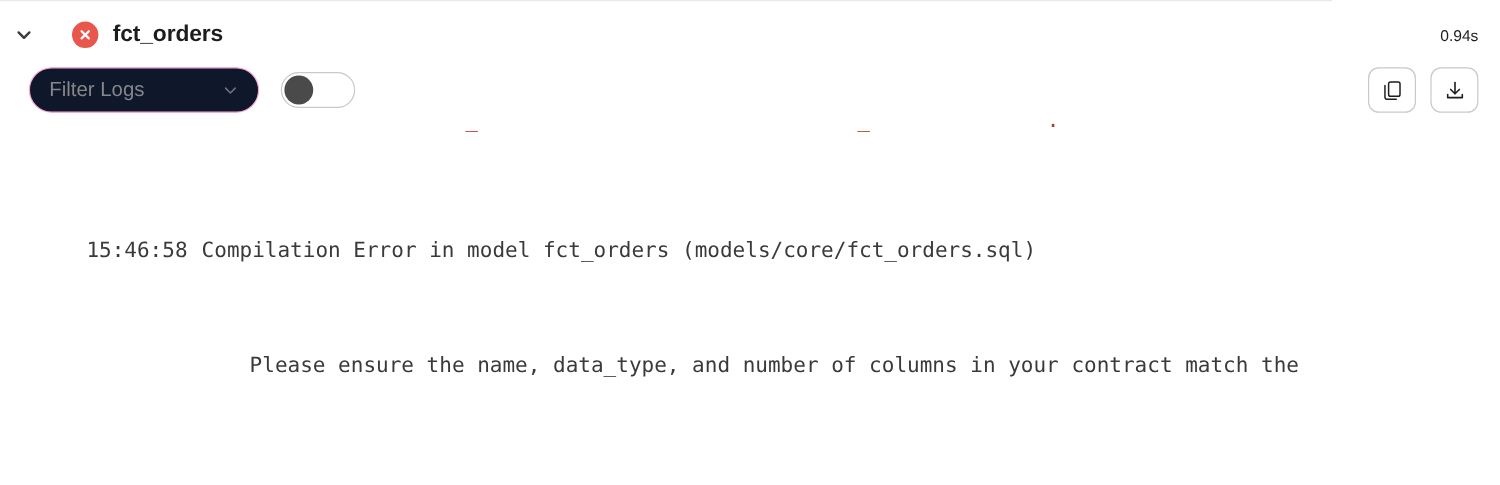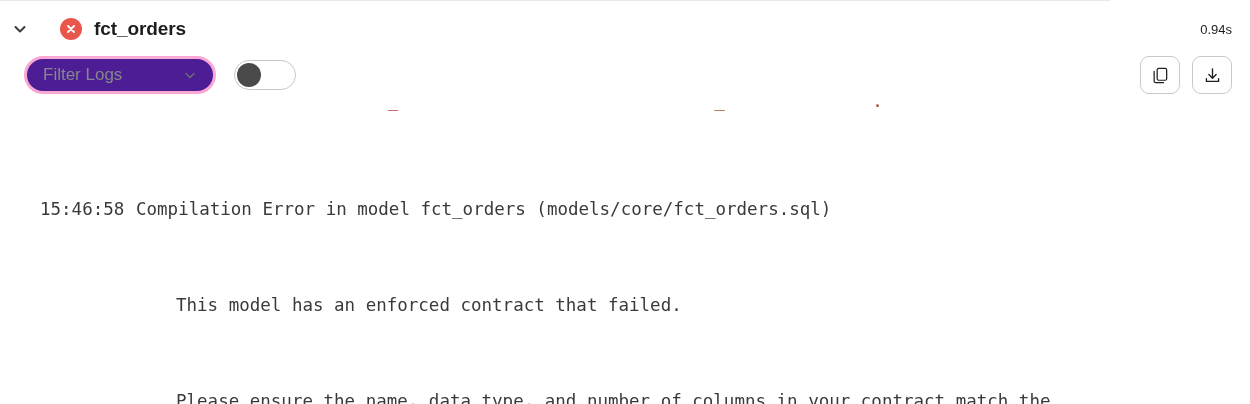--- a/index.html
+++ b/index.html
@@ -66,23 +66,23 @@
     top: 52px; left: 0;
     width: 1250px;
     height: 44px;
     display: flex;
     align-items: center;
     padding: 0 18px 0 24px;
   }
   .filter-select {
     width: 192px;
     height: 38px;
-    border: 3px solid #f9a8d4;
+    border: 1px solid #f9a8d4;
     border-radius: 19px;
-    background: #4c1d95;
+    background: #0f172a;
     display: flex;
     align-items: center;
     padding: 0 16px;
     cursor: pointer;
     flex: 0 0 auto;
   }
   .filter-select .label {
     font-size: 17px;
     color: #86868b;
     flex: 1 1 auto;
@@ -146,21 +146,21 @@
     height: 32px;
     color: #b03b33;
     white-space: pre;
     padding-left: 40px;
   }
   .log-rows {
     position: absolute;
     top: 28px; left: 0;
     width: 1250px;
   }
-  .log-line { display: block; white-space: pre; }
+  .log-line { display: block; white-space: pre; margin-left: 32px; }
   .ts {
     display: inline-block;
     width: 136px;
     padding-left: 40px;
     color: #3a3a3c;
   }
   .msg-indent { display: inline-block; width: 176px; }
 </style>
 </head>
 <body>
@@ -220,21 +220,20 @@
         </svg>
       </span>
     </div>
   </div>
 
   <div class="log-body">
     <div class="clipped-line">                                 _                              _              .</div>
 
     <div class="log-rows">
       <div class="log-line"><span class="ts">15:46:58</span><span>Compilation Error in model fct_orders (models/core/fct_orders.sql)</span></div>
-      <div class="log-line"><span class="msg-indent"></span><span>This model has an enforced contract that failed.</span></div>
       <div class="log-line"><span class="msg-indent"></span><span>Please ensure the name, data_type, and number of columns in your contract match the</span></div>
       
 
       
 
       
       
       
     </div>
   </div>

